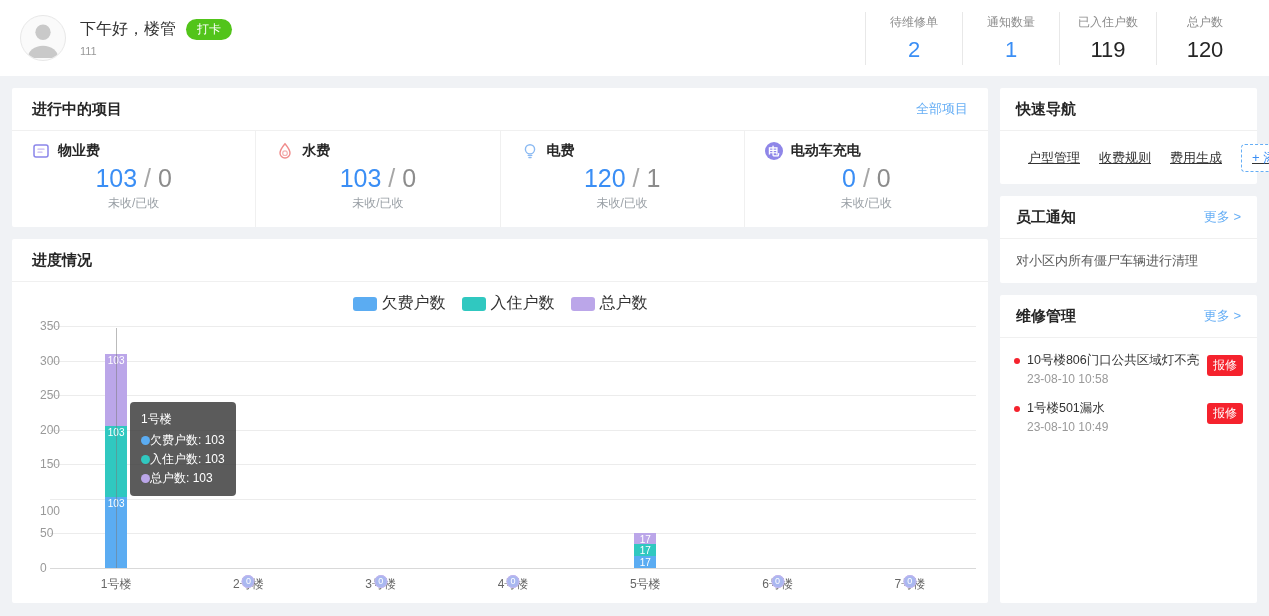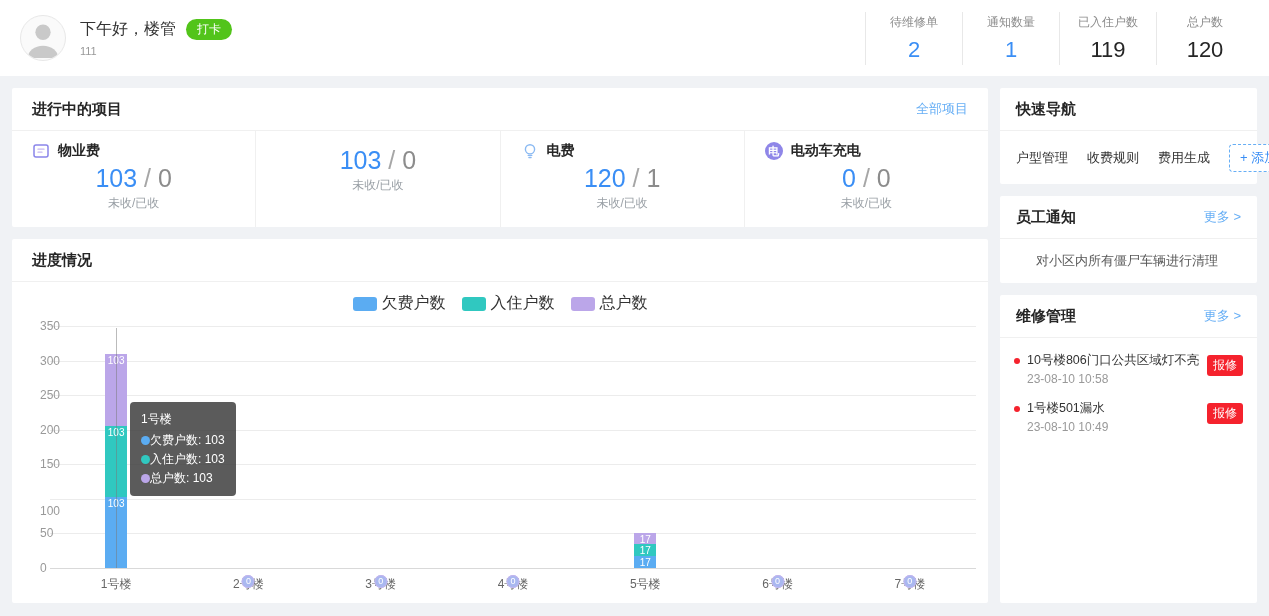--- a/index.html
+++ b/index.html
@@ -86,28 +86,28 @@
   .tooltip {
     position:absolute; background:rgba(55,55,55,0.82); color:#fff;
     border-radius:4px; padding:8px 11px; font-size:12px; line-height:19px; z-index:5;
     white-space:nowrap;
   }
   .tt-title { margin-bottom:2px; }
   .tt-row { display:flex; align-items:center; }
   .tt-dot { width:9px; height:9px; border-radius:50%; flex:none; }
 
   
-  .quick-row { display:flex; align-items:center; padding:0 16px; height:53px; font-size:13px; }
+  .quick-row { display:flex; align-items:center; padding:0 28px; height:53px; font-size:13px;text-decoration:underline; }
   .quick-link { color:#333; margin-right:19px; cursor:pointer; white-space:nowrap; }
   .add-btn {
     margin-left:auto; border:1px dashed #66aef5; color:#3a8ef5;
     font-size:13px; padding:4px 10px; border-radius:4px; background:#fff; cursor:pointer;
     white-space:nowrap;
   }
-  .notice-body { padding:13px 28px; font-size:13px; color:#595959; cursor:pointer;margin-left:8px; }
+  .notice-body { padding:13px 16px; font-size:13px; color:#595959; cursor:pointer; }
   .repairs { flex:1; }
   .repair-item { display:flex; align-items:flex-start; padding:14px 14px 0; cursor:pointer; }
   .dot { width:6px; height:6px; border-radius:50%; background:#f5222d; margin:6px 7px 0 0; flex:none; }
   .repair-main { flex:1; min-width:0; }
   .repair-title { font-size:12.5px; color:#333; white-space:nowrap; }
   .repair-time { font-size:12px; color:#999; margin-top:3px; }
   .repair-badge {
     background:#f5222d; color:#fff; font-size:12px; padding:2px 6px;
     border-radius:3px; flex:none; margin-left:6px; margin-top:3px; cursor:pointer;
   }
@@ -169,20 +169,29 @@
                     <rect x="2" y="3" width="14" height="12" rx="2" fill="none" stroke="#8a85ea" stroke-width="1.5"></rect>
                     <path d="M6 7.2h6M6 10.2h4" stroke="#c6b7f2" stroke-width="1.3" stroke-linecap="round"></path>
                   </svg>
                 </span>
                 <span>物业费</span>
               </div>
               <div class="card-val"><span class="unpaid">103</span><span class="sep"> / </span><span class="paid">0</span></div>
               <div class="card-cap">未收/已收</div>
             </div>
             <div class="card">
+              <div class="card-top">
+                <span class="card-icon">
+                  <svg width="18" height="18" viewBox="0 0 18 18">
+                    <path d="M9 1.8 C9 1.8 4 7.8 4 11 a5 5 0 0 0 10 0 C14 7.8 9 1.8 9 1.8 Z" fill="none" stroke="#f08c8c" stroke-width="1.4"></path>
+                    <circle cx="9" cy="11.2" r="2.3" fill="none" stroke="#f3b3b3" stroke-width="1.2"></circle>
+                  </svg>
+                </span>
+                <span>水费</span>
+              </div>
               <div class="card-val"><span class="unpaid">103</span><span class="sep"> / </span><span class="paid">0</span></div>
               <div class="card-cap">未收/已收</div>
             </div>
             <div class="card">
               <div class="card-top">
                 <span class="card-icon">
                   <svg width="18" height="18" viewBox="0 0 18 18">
                     <circle cx="9" cy="7.3" r="4.6" fill="none" stroke="#8ab9f2" stroke-width="1.4"></circle>
                     <path d="M7.2 13.4h3.6 M7.9 15.5h2.2" stroke="#8ab9f2" stroke-width="1.3" stroke-linecap="round"></path>
                   </svg>

